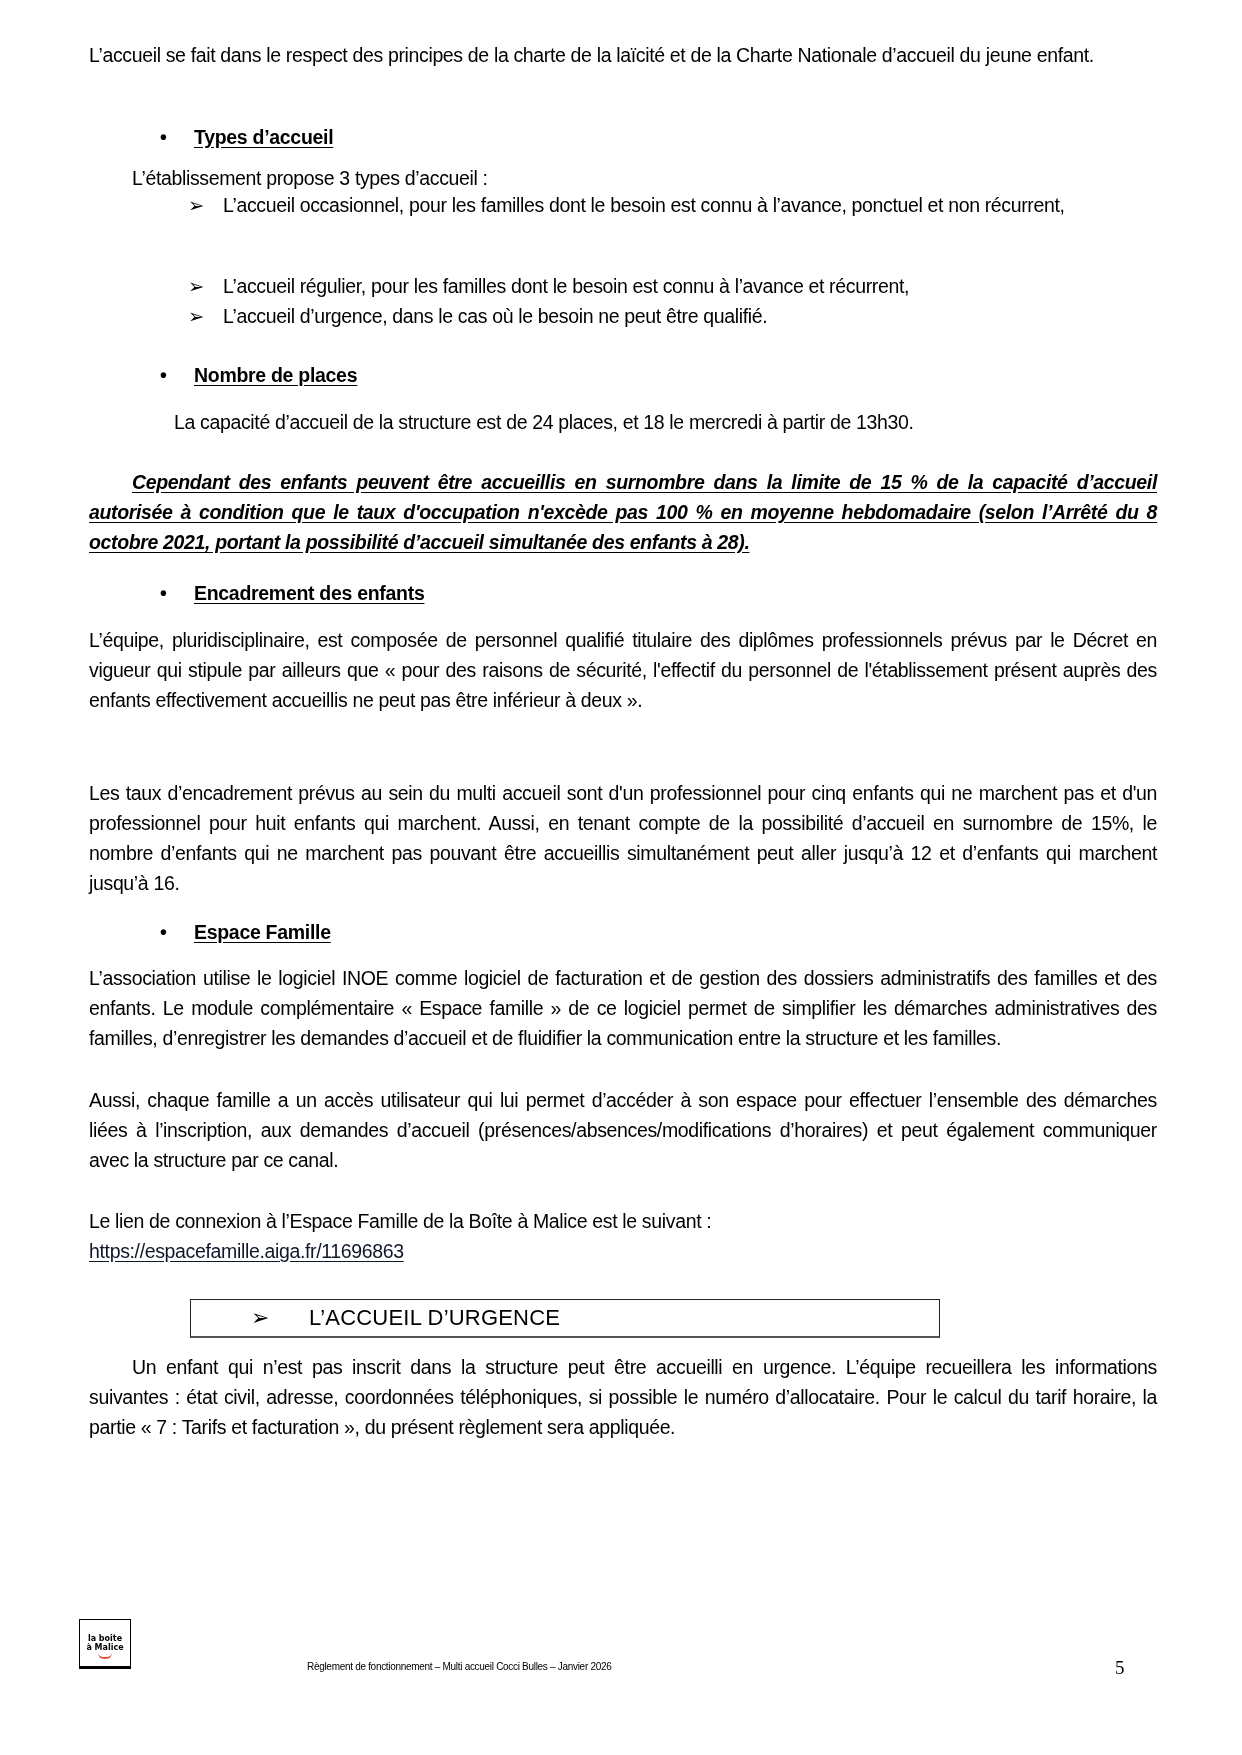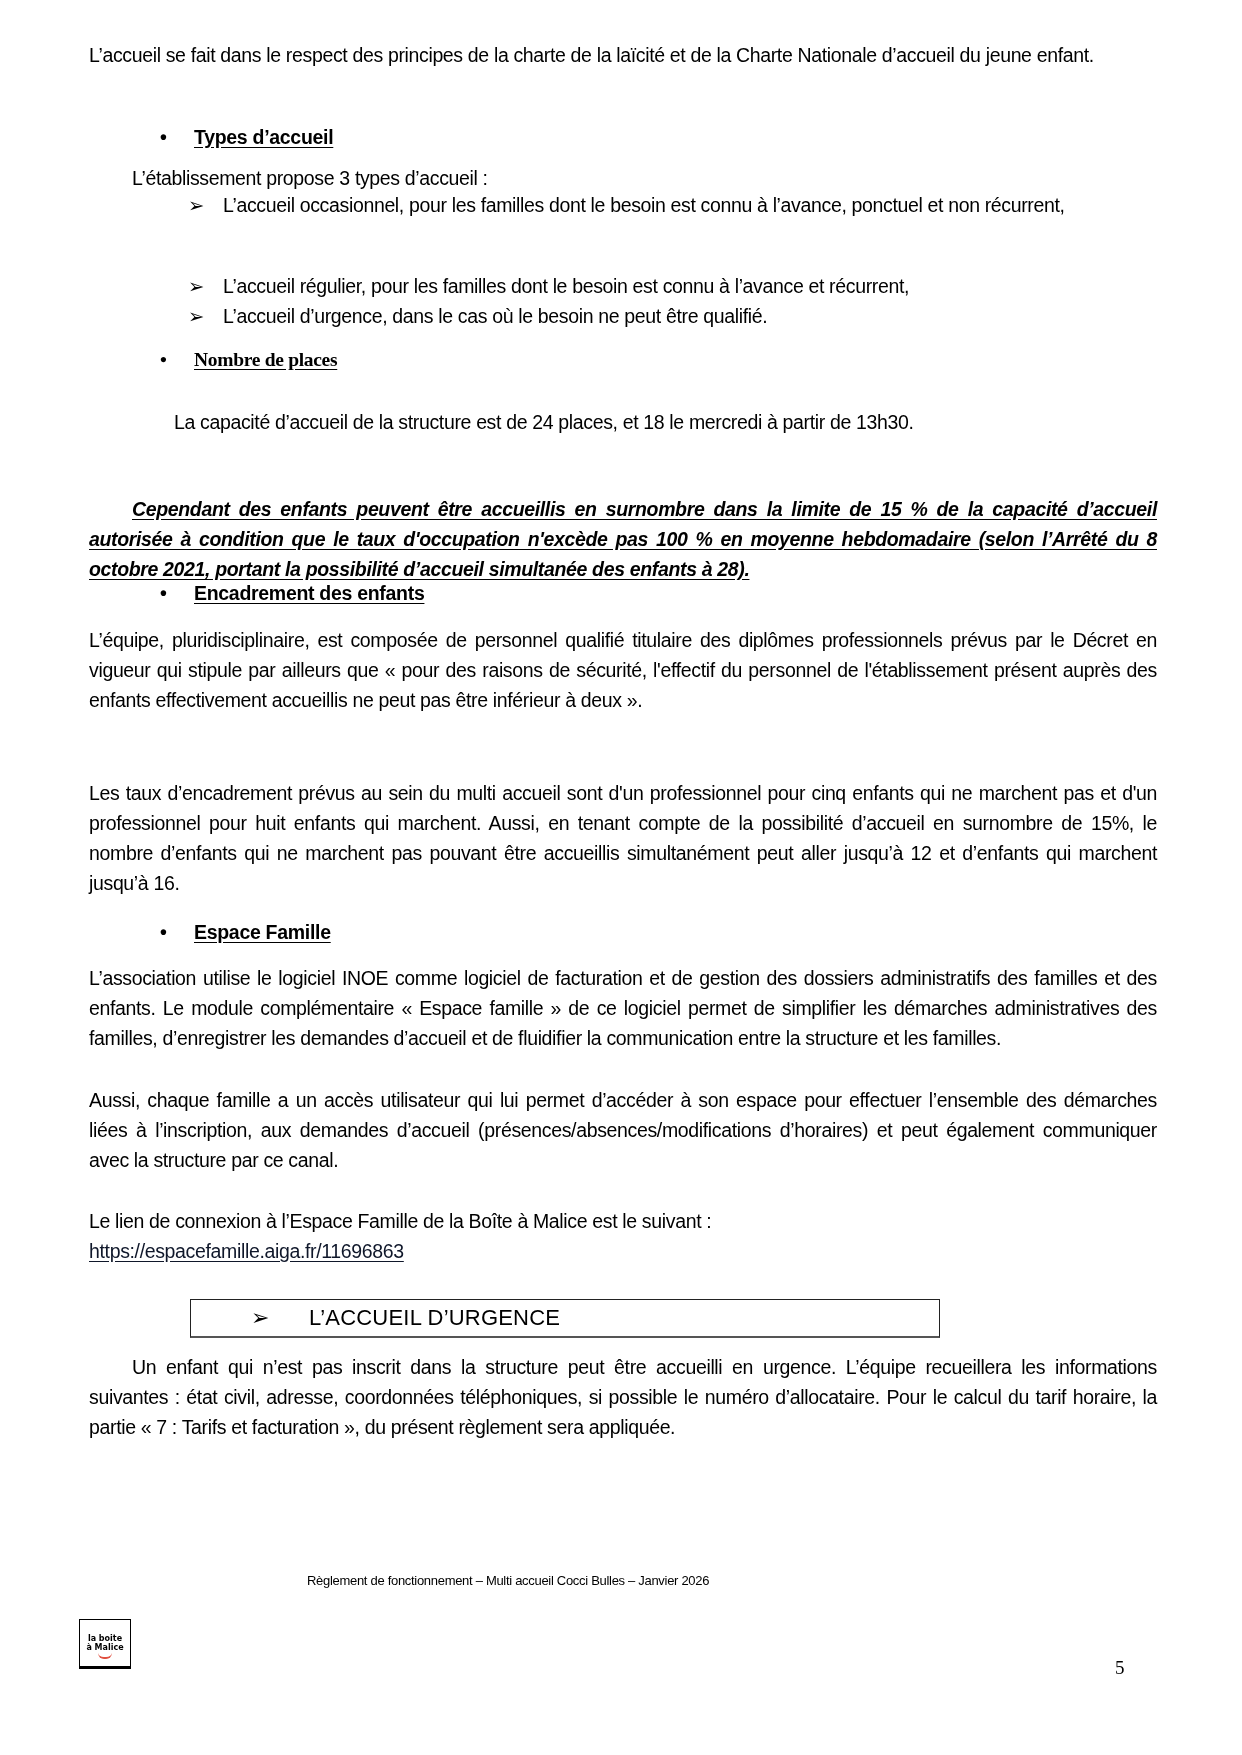--- a/index.html
+++ b/index.html
@@ -37,21 +37,21 @@
   .section-box .arr { position: absolute; left: 60px; }
   .section-box .lbl { position: absolute; left: 118px; letter-spacing: 0.2px; }
   .footer-logo {
     position: absolute; left: 79px; top: 1619px; width: 52px; height: 50px;
     border: 1px solid #000; border-bottom: 3px solid #000; box-sizing: border-box;
     font-family: "DejaVu Sans", sans-serif; font-weight: bold; font-size: 8px; line-height: 9px;
     text-align: center; padding-top: 14px;
   }
   .footer-logo .smile { display:block; width: 14px; height: 4px; margin: 1px auto 0; border-bottom: 2px solid #e05040; border-radius: 0 0 8px 8px; }
   .footer-text {
-    position: absolute; left: 307px; top: 1573px; font-size: 13px; letter-spacing: -0.3px;
+    position: absolute; left: 307px; top: 1661px; font-size: 10px; letter-spacing: -0.3px;
   }
   .page-num {
     position: absolute; left: 1115px; top: 1657px; font-family: "Liberation Serif", serif; font-size: 19px;
   }
 </style>
 </head>
 <body>
 
 <div class="page">
 
@@ -69,27 +69,27 @@
   </div>
   <div class="arrow-item" style="top:271px;">
     <span class="arr">➢</span>
     <span class="body">L’accueil régulier, pour les familles dont le besoin est connu à l’avance et récurrent,</span>
   </div>
   <div class="arrow-item" style="top:301px;">
     <span class="arr">➢</span>
     <span class="body">L’accueil d’urgence, dans le cas où le besoin ne peut être qualifié.</span>
   </div>
 
-  <div class="bullet-head" style="top:345px;font-family:Liberation Serif, serif;">
+  <div class="bullet-head" style="top:360px;">
     <span class="dot">•</span><span class="label">Nombre de places</span>
   </div>
 
   <div class="txt" style="top:407px; left:132px;margin-left:42px;">La capacité d’accueil de la structure est de 24 places, et 18 le mercredi à partir de 13h30.</div>
 
-  <div class="txt just" style="top:467px; text-indent:43px;margin-top:27px;">
+  <div class="txt just" style="top:467px; text-indent:43px;">
     <span class="bold-ul">Cependant des enfants peuvent être accueillis en surnombre dans la limite de 15 % de la capacité d’accueil autorisée à condition que le taux d'occupation n'excède pas 100 % en moyenne hebdomadaire (selon l’Arrêté du 8 octobre 2021, portant la possibilité d’accueil simultanée des enfants à 28).</span>
   </div>
 
   <div class="bullet-head" style="top:578px;">
     <span class="dot">•</span><span class="label">Encadrement des enfants</span>
   </div>
 
   <div class="txt just" style="top:625px;">L’équipe, pluridisciplinaire, est composée de personnel qualifié titulaire des diplômes professionnels prévus par le Décret en vigueur qui stipule par ailleurs que « pour des raisons de sécurité, l'effectif du personnel de l'établissement présent auprès des enfants effectivement accueillis ne peut pas être inférieur à deux ».</div>
 
   <div class="txt just" style="top:778px;">Les taux d’encadrement prévus au sein du multi accueil sont d'un professionnel pour cinq enfants qui ne marchent pas et d'un professionnel pour huit enfants qui marchent. Aussi, en tenant compte de la possibilité d’accueil en surnombre de 15%, le nombre d’enfants qui ne marchent pas pouvant être accueillis simultanément peut aller jusqu’à 12 et d’enfants qui marchent jusqu’à 16.</div>

